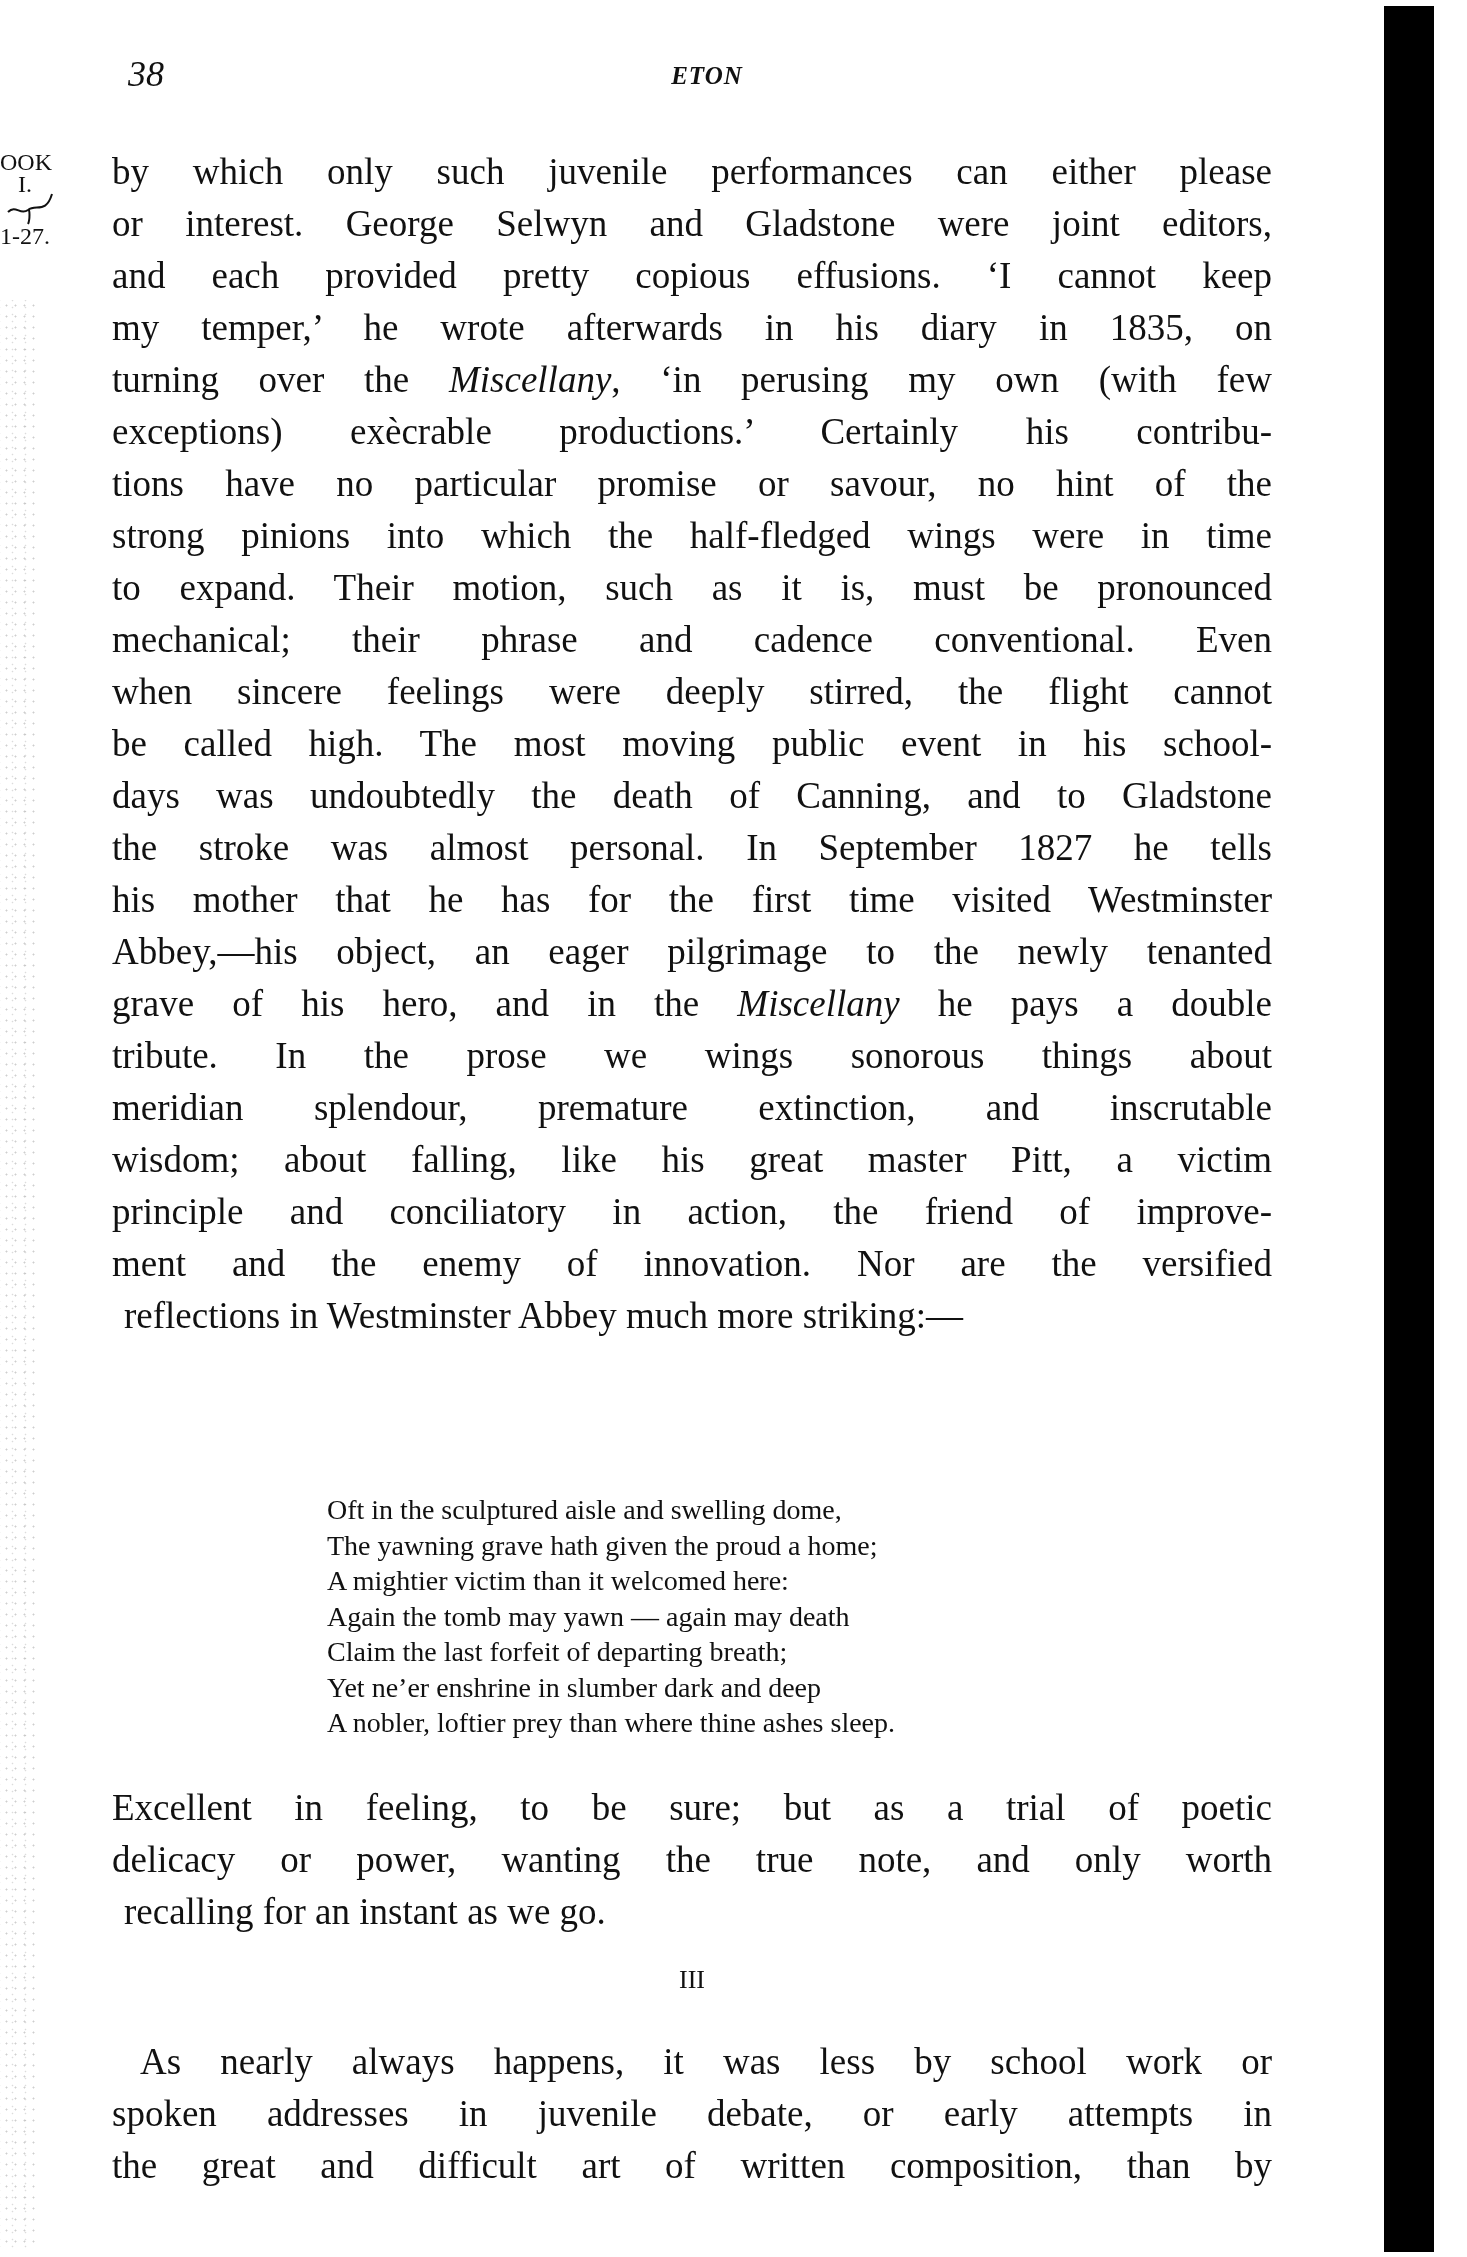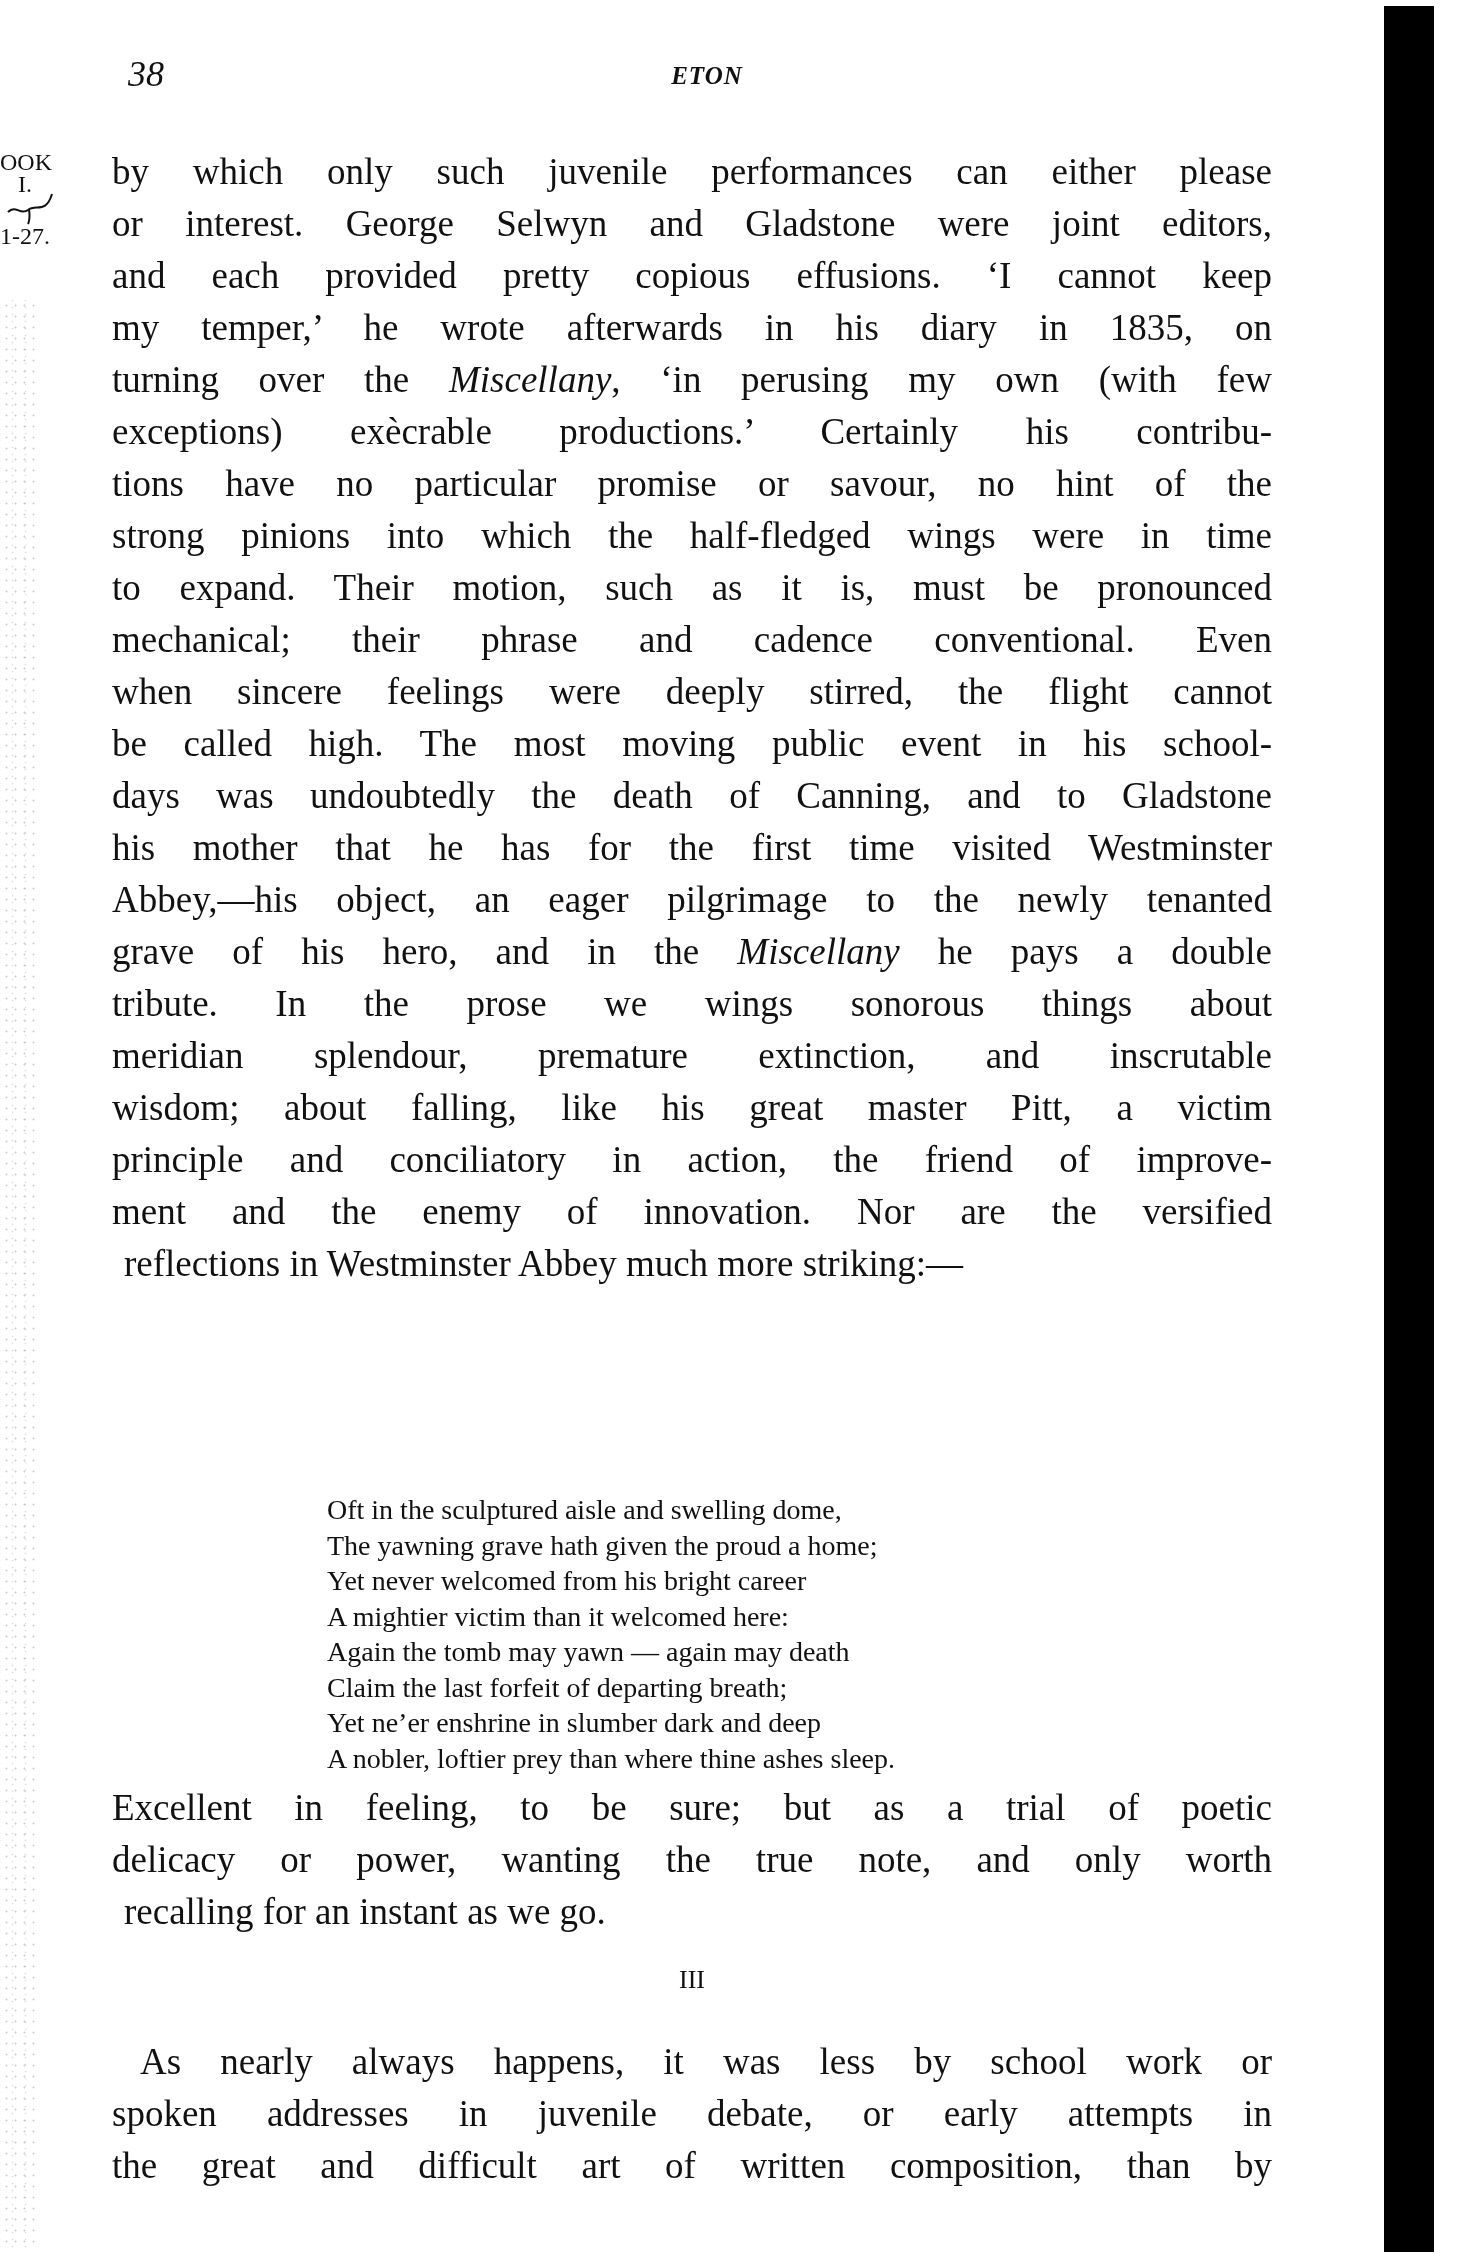--- a/index.html
+++ b/index.html
@@ -104,35 +104,35 @@
       <span class="line">my temper,’ he wrote afterwards in his diary in 1835, on</span>
       <span class="line"><span>turning over the </span><em>Miscellany</em><span>, ‘in perusing my own (with few</span></span>
       <span class="line">exceptions) exècrable productions.’  Certainly his contribu-</span>
       <span class="line">tions have no particular promise or savour, no hint of the</span>
       <span class="line">strong pinions into which the half-fledged wings were in time</span>
       <span class="line">to expand.  Their motion, such as it is, must be pronounced</span>
       <span class="line">mechanical; their phrase and cadence conventional.  Even</span>
       <span class="line">when sincere feelings were deeply stirred, the flight cannot</span>
       <span class="line">be called high.  The most moving public event in his school-</span>
       <span class="line">days was undoubtedly the death of Canning, and to Gladstone</span>
+      <span class="line">the stroke was almost personal.  In September 1827 he tells</span>
       <span class="line">his mother that he has for the first time visited Westminster</span>
       <span class="line">Abbey,—his object, an eager pilgrimage to the newly tenanted</span>
       <span class="line"><span>grave of his hero, and in the </span><em>Miscellany</em><span> he pays a double</span></span>
       <span class="line">tribute.  In the prose we wings sonorous things about</span>
       <span class="line">meridian splendour, premature extinction, and inscrutable</span>
       <span class="line">wisdom; about falling, like his great master Pitt, a victim</span>
       <span class="line">principle and conciliatory in action, the friend of improve-</span>
       <span class="line">ment and the enemy of innovation.  Nor are the versified</span>
       <span class="line last">reflections in Westminster Abbey much more striking:—</span>
     </div>
 
   <div class="poem" id="poem">
       <span class="pline">Oft in the sculptured aisle and swelling dome,</span>
       <span class="pline">The yawning grave hath given the proud a home;</span>
-      <span class="pline">Yet never welcomed from his bright career</span>
       <span class="pline">A mightier victim than it welcomed here:</span>
       <span class="pline">Again the tomb may yawn — again may death</span>
       <span class="pline">Claim the last forfeit of departing breath;</span>
       <span class="pline">Yet ne’er enshrine in slumber dark and deep</span>
       <span class="pline">A nobler, loftier prey than where thine ashes sleep.</span>
     </div>
 
   <div class="after-poem" id="after-poem">
       <span class="line">Excellent in feeling, to be sure;  but as a trial of poetic</span>
       <span class="line">delicacy or power, wanting the true note, and only worth</span>

